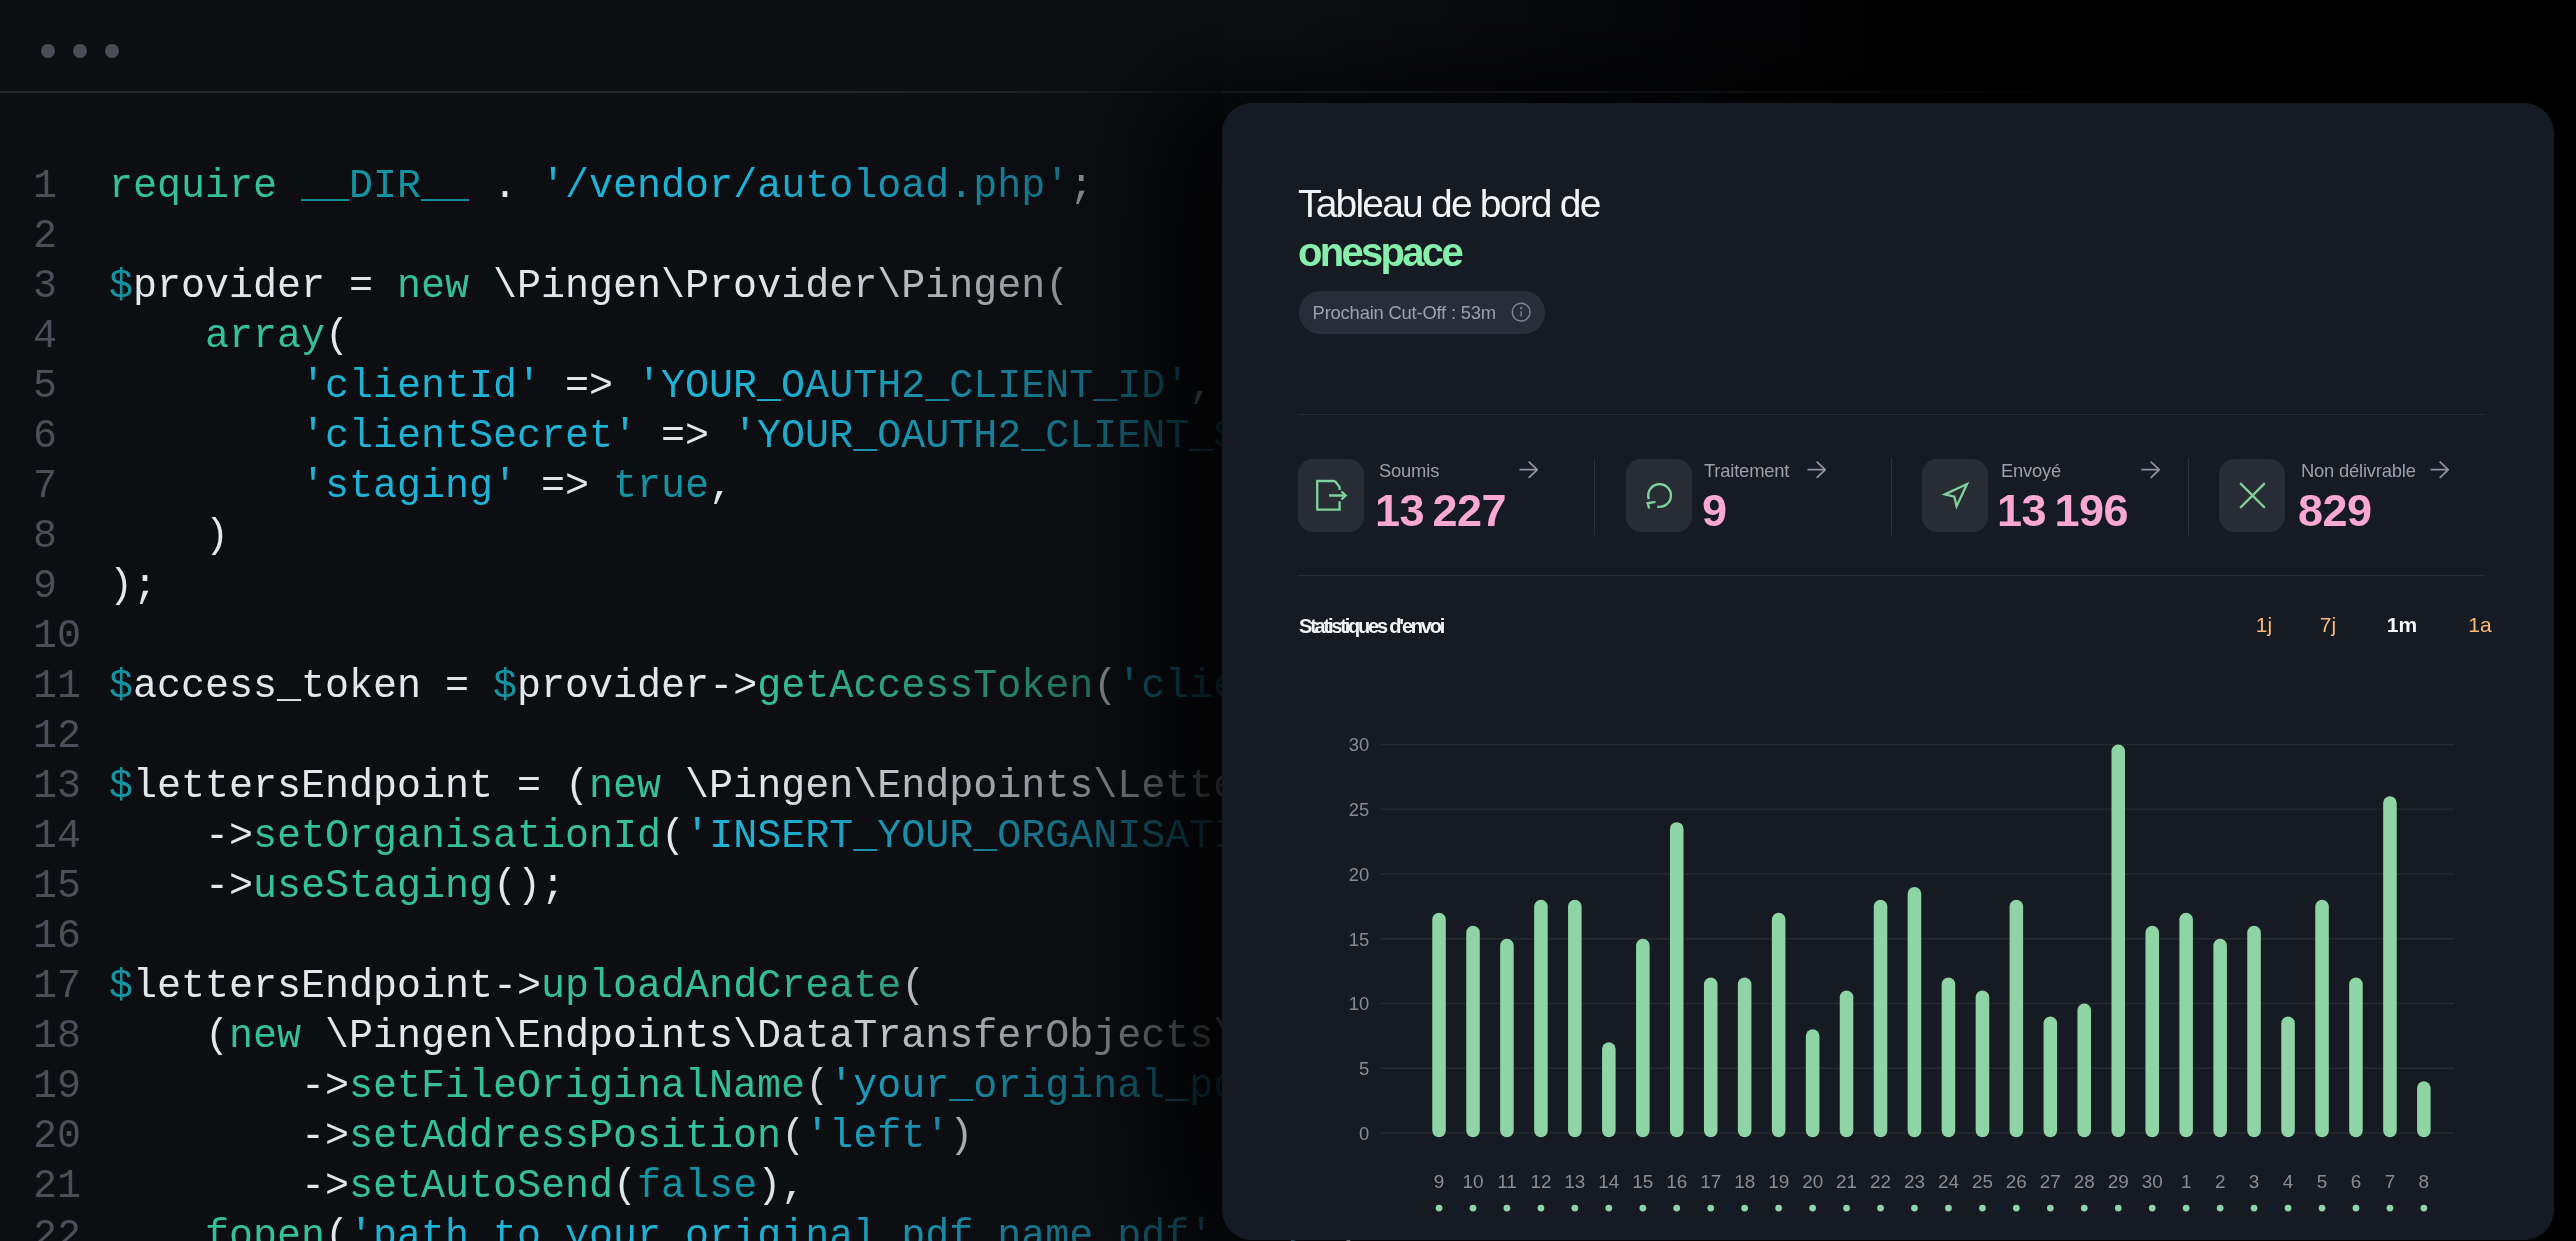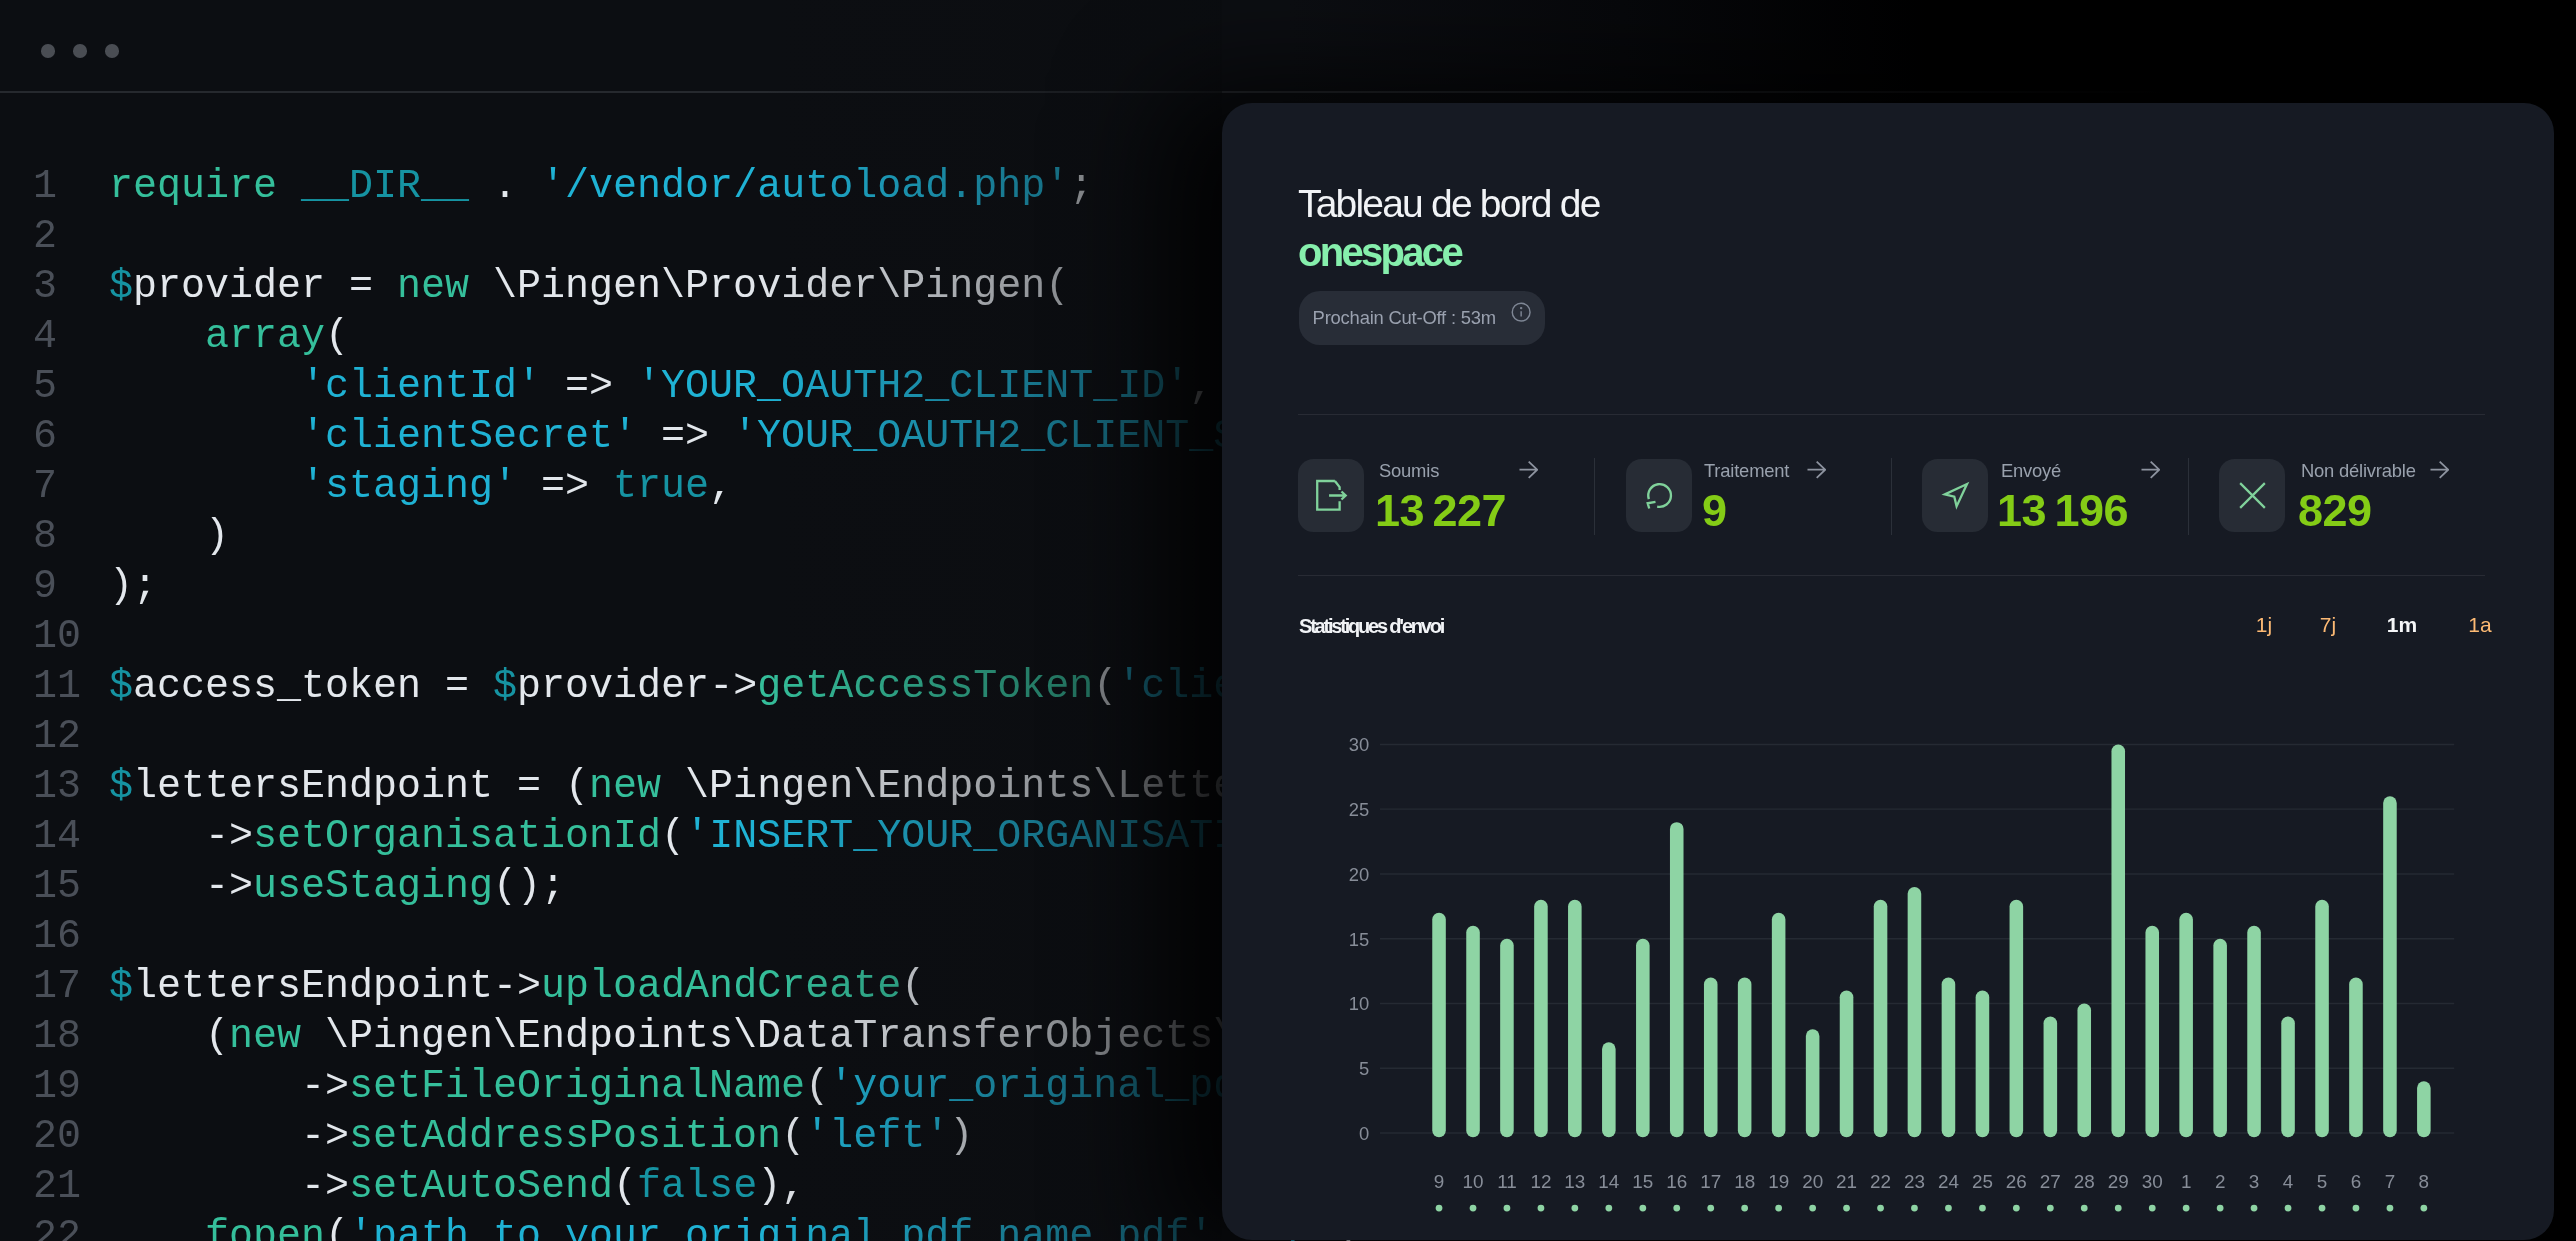--- a/index.html
+++ b/index.html
@@ -21,29 +21,29 @@
   .t { color:#1693a2; }
 
   #fade { position:absolute; left:0; top:0; width:1222px; height:1242px;
     background:linear-gradient(90deg, rgba(12,14,18,0) 0%, rgba(12,14,18,0) 62%, rgba(11,13,16,0.3) 80%, rgba(10,12,15,0.6) 100%); }
   #panel { position:absolute; left:1222px; top:103px; width:1332px; height:1137px;
     background:#161a23; border-radius:30px;
     box-shadow: -44px 0 107px 14.5px rgba(0,0,0,0.85); }
   #panel .abs { position:absolute; }
   .title1 { left:76px; top:81px; font-size:39px; font-weight:400; color:#f1f3f6; line-height:1; letter-spacing:-1.8px; }
   .title2 { left:76px; top:129px; font-size:40px; font-weight:700; color:#86efac; line-height:1; letter-spacing:-2.7px; }
-  .badge { left:77px; top:188px; width:246px; height:54px; border-radius:21px; background:#282d37;
+  .badge { left:77px; top:188px; width:246px; height:43px; border-radius:21px; background:#282d37;
     display:flex; align-items:center; white-space:nowrap; }
   .badge span { margin-left:13.6px; font-size:18.4px; color:#9aa1af; letter-spacing:-0.2px; }
   .hr { left:76px; width:1187px; height:1px; background:rgba(255,255,255,0.08); }
   .vdiv { width:1px; top:355px; height:77px; background:#2b3039; }
   .ibox { top:356px; width:66px; height:73px; border-radius:15.5px; background:#272c35;
     display:flex; align-items:center; justify-content:center; }
   .slabel { top:359px; font-size:18.4px; color:#99a1ad; line-height:1; letter-spacing:-0.2px;text-align:center; }
-  .snum { top:385px; font-size:45px; font-weight:700; color:#84cc16; line-height:1; letter-spacing:-0.5px; }
+  .snum { top:385px; font-size:45px; font-weight:700; color:#f9a8d4; line-height:1; letter-spacing:-0.5px; }
   .sarrow { top:357px; }
   .sectitle { left:77px; top:513px; font-size:20px; font-weight:700; color:#f1f3f6; line-height:1; letter-spacing:-2.2px; }
   .tab { top:511px; font-size:21px; color:#fdba74; line-height:1; transform:translateX(-50%); }
   .tab.on { color:#f5f6f8; font-weight:700; }
 </style>
 </head>
 <body>
   <div class="dot" style="left:41px"></div>
   <div class="dot" style="left:73px"></div>
   <div class="dot" style="left:105px"></div>

